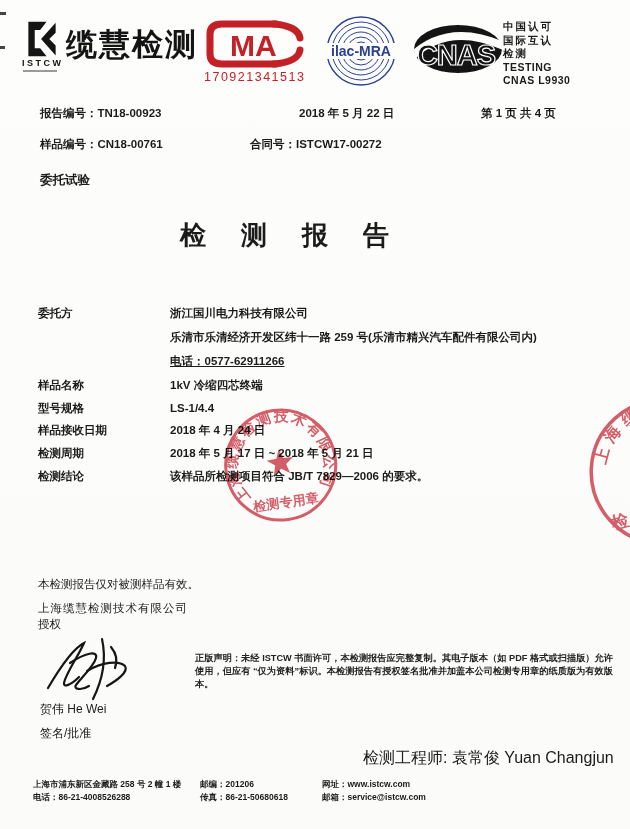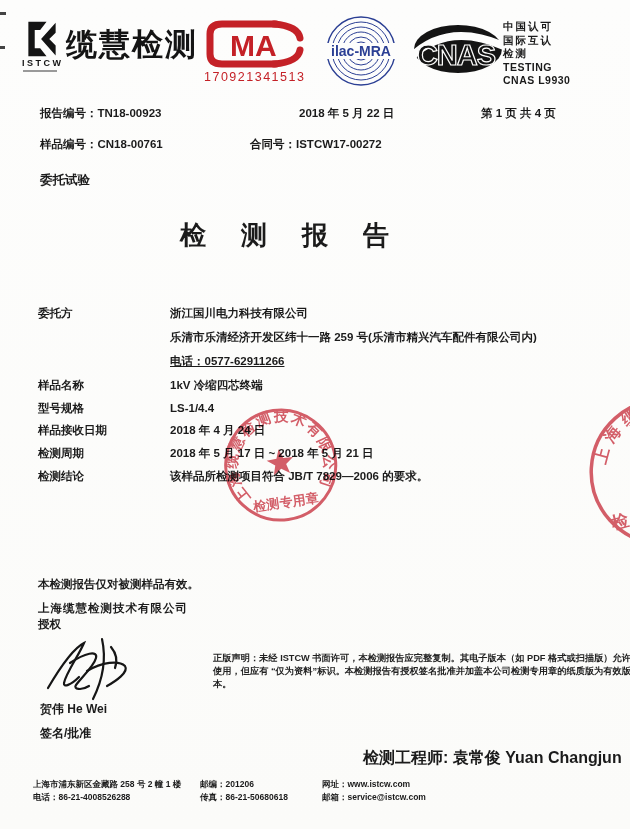--- a/index.html
+++ b/index.html
@@ -24,22 +24,22 @@
          letter-spacing:35px;margin-right:-35px;white-space:nowrap;}
   
   .frow{left:38px;right:8px;font-size:11.5px;font-weight:bold;white-space:nowrap;}
   .flabel{display:inline-block;width:132px;}
   .fvalue{}
   
   .stamp{mix-blend-mode:multiply;opacity:0.85;}
   .stamp-main{left:222px;top:406px;transform:rotate(-8deg);}
   .stamp-edge{left:568px;top:388px;transform:rotate(3deg);}
   
-  .small-bold{font-size:11.5px;font-weight:bold;white-space:nowrap;text-align:right;}
-  .disclaimer{left:213px;top:652px;width:418px;font-size:9.2px;line-height:13px;
+  .small-bold{font-size:11.5px;font-weight:normal;white-space:nowrap;text-align:right;}
+  .disclaimer{left:195px;top:652px;width:418px;font-size:9.2px;line-height:13px;
               font-weight:bold;color:#222;text-align:justify;}
   .footer-line{font-size:8.5px;font-weight:bold;line-height:12.5px;white-space:nowrap;}
   .scan-mark{background:#444;}
 </style>
 </head>
 <body>
 
 <div class="page">
 
   <div class="abs scan-mark" style="left:0;top:12px;width:6px;height:3px;"></div>

